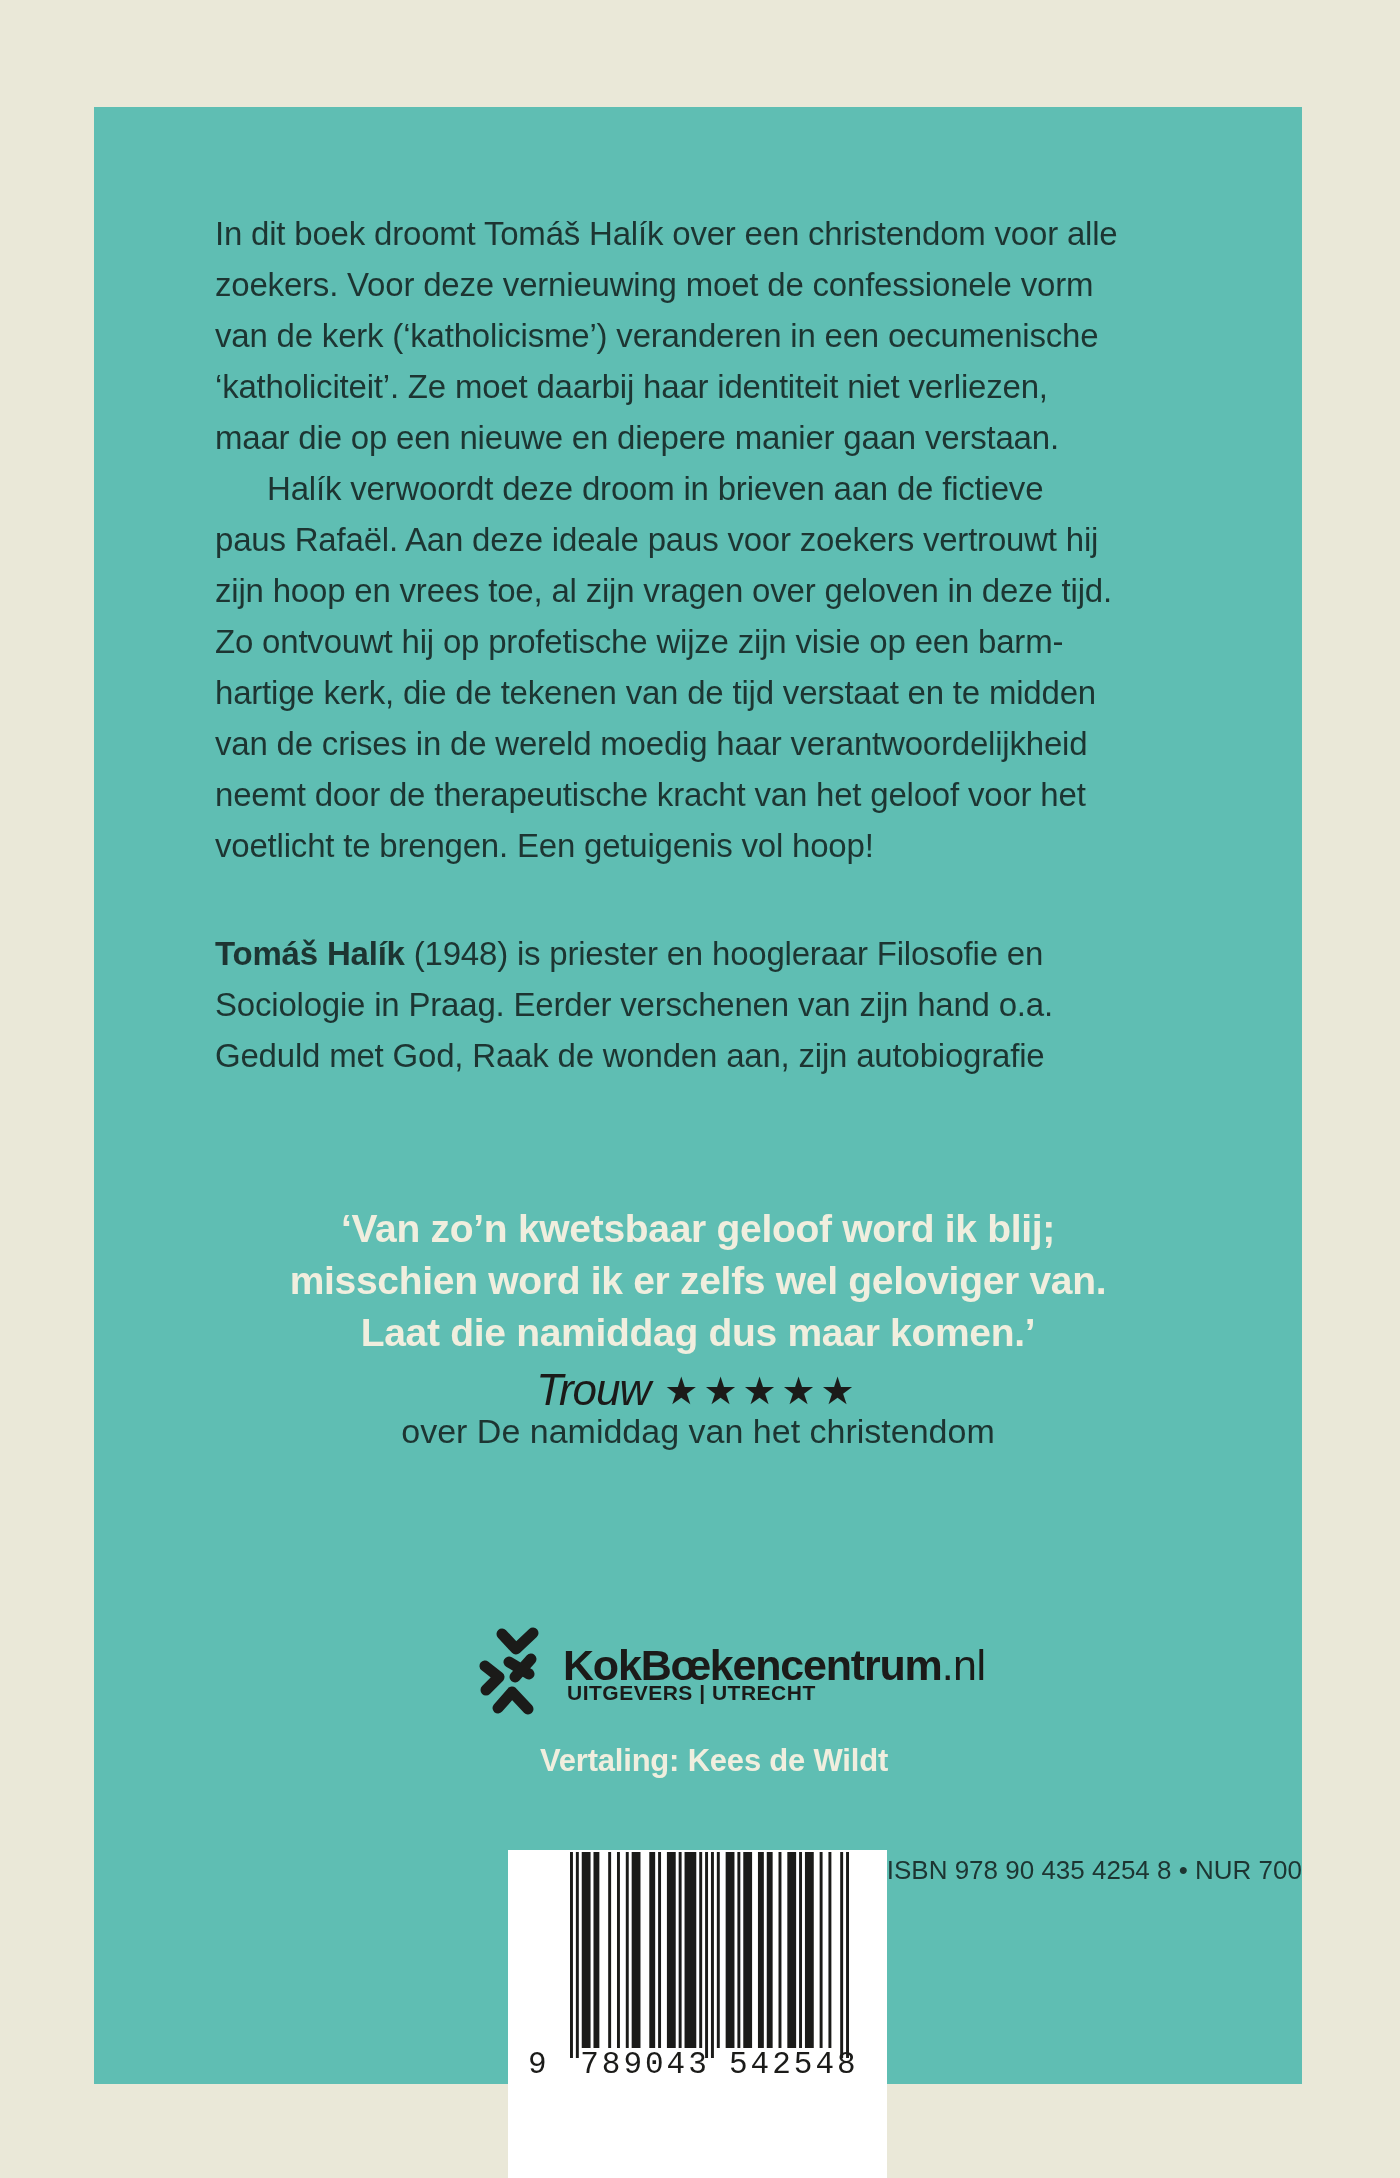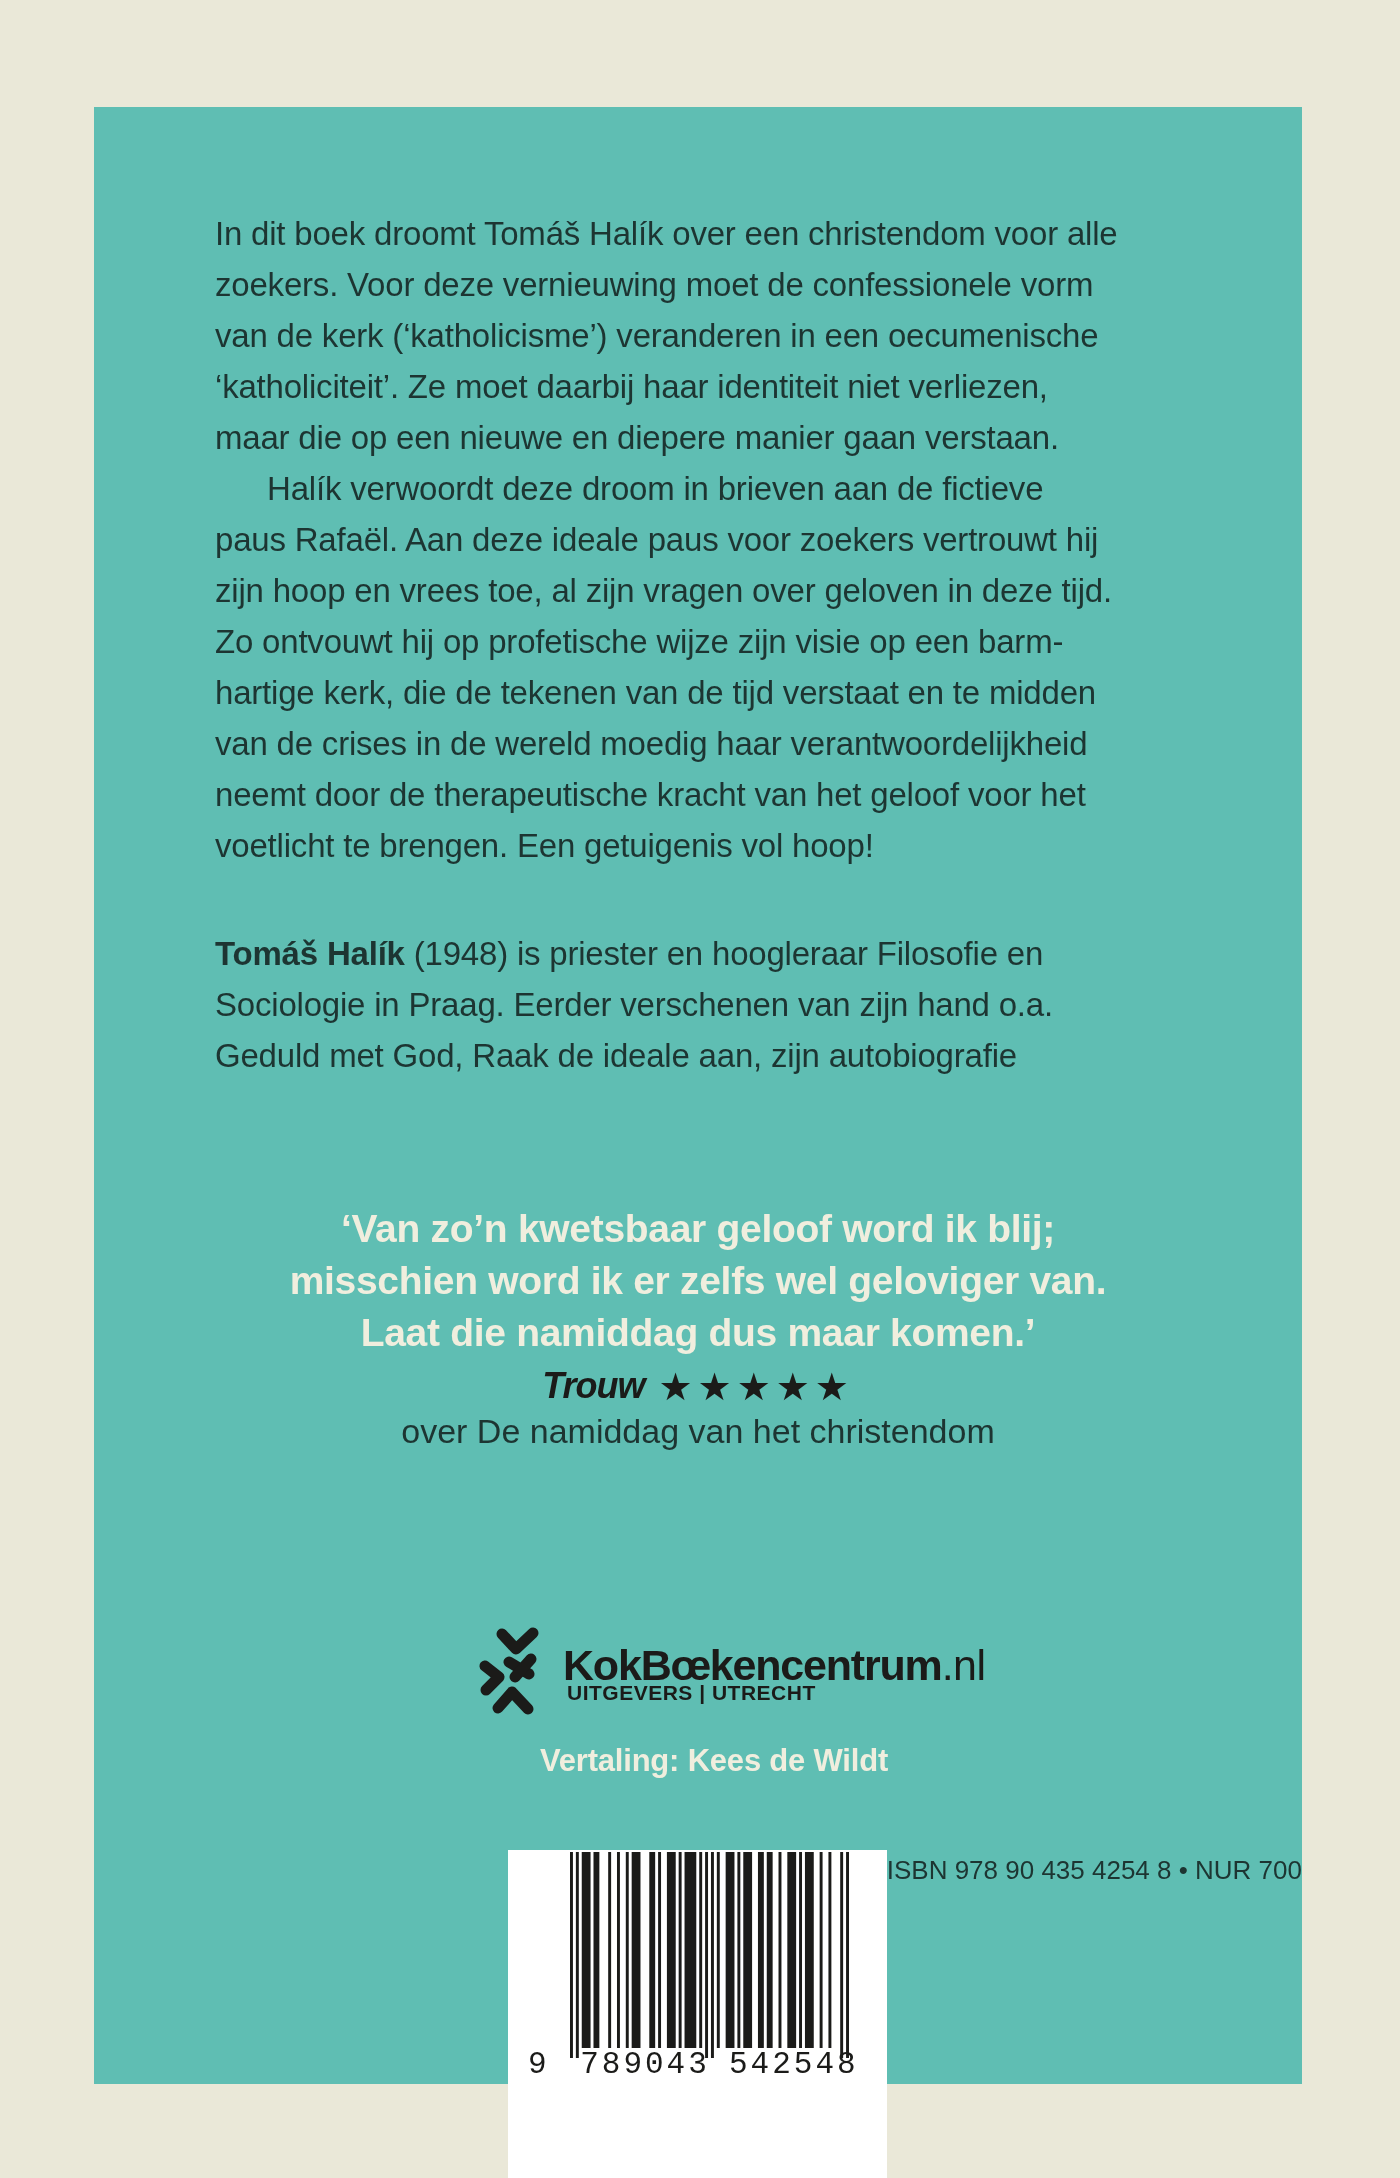--- a/index.html
+++ b/index.html
@@ -37,21 +37,21 @@
   .quote{
     position:absolute;left:0;top:1096px;width:100%;
     text-align:center;font-size:39px;font-weight:bold;
     line-height:52px;letter-spacing:-0.3px;color:var(--text-cream);
   }
   .attrib{
     position:absolute;left:0;top:1258px;width:100%;
     display:flex;justify-content:center;align-items:center;gap:14px;
     color:var(--ink-black);
   }
-  .attrib .src{font-size:36px;font-weight:bold;font-style:italic;letter-spacing:-1px;}
+  .attrib .src{font-size:44px;font-weight:normal;font-style:italic;letter-spacing:-1px;}
   .attrib .stars{font-size:38px;letter-spacing:5px;line-height:1;padding-top:2px;}
   .overline{
     position:absolute;left:0;top:1305px;width:100%;
     text-align:center;font-size:34px;color:var(--text-dark);
   }
   
   .logo-icon{position:absolute;left:384px;top:1515px;width:62px;height:94px;}
   .brand{
     position:absolute;left:469px;top:1534px;
     font-size:43px;font-weight:bold;letter-spacing:-1.2px;color:var(--ink-black);
@@ -108,21 +108,21 @@
           <div class="tline">hartige kerk, die de tekenen van de tijd verstaat en te midden</div>
           <div class="tline">van de crises in de wereld moedig haar verantwoordelijkheid</div>
           <div class="tline">neemt door de therapeutische kracht van het geloof voor het</div>
           <div class="tline">voetlicht te brengen. Een getuigenis vol hoop!</div>
         </div>
     </div>
 
     <div class="bio">
         <div class="tline"><span class="b">Tomáš Halík</span><span> (1948) is priester en hoogleraar Filosofie en</span></div>
         <div class="tline">Sociologie in Praag. Eerder verschenen van zijn hand o.a.</div>
-        <div class="tline"><span class="i">Geduld met God</span><span>, </span><span class="i">Raak de ideale aan</span><span>, zijn autobiografie</span></div>
+        <div class="tline"><span class="i">Geduld met God</span><span>, </span><span class="i">Raak de wonden aan</span><span>, zijn autobiografie</span></div>
       </div>
 
     <div class="quote">
         <div class="tline">‘Van zo’n kwetsbaar geloof word ik blij;</div>
         <div class="tline">misschien word ik er zelfs wel geloviger van.</div>
         <div class="tline">Laat die namiddag dus maar komen.’</div>
       </div>
 
     <div class="attrib">
       <span class="src">Trouw</span>

